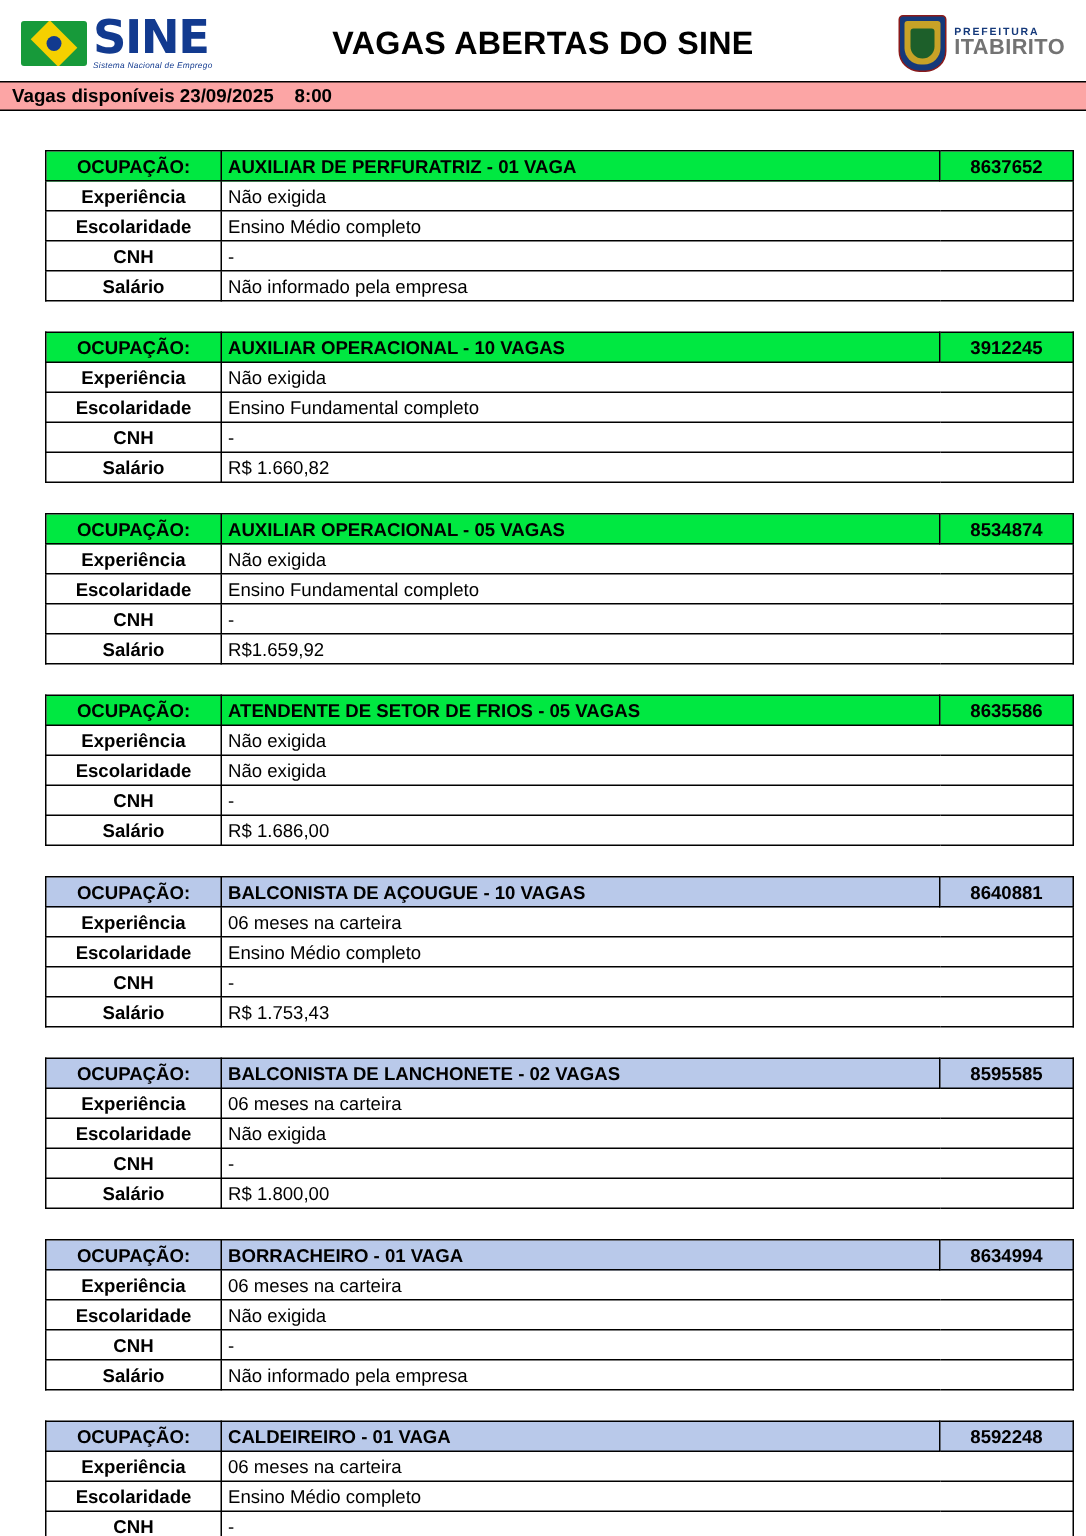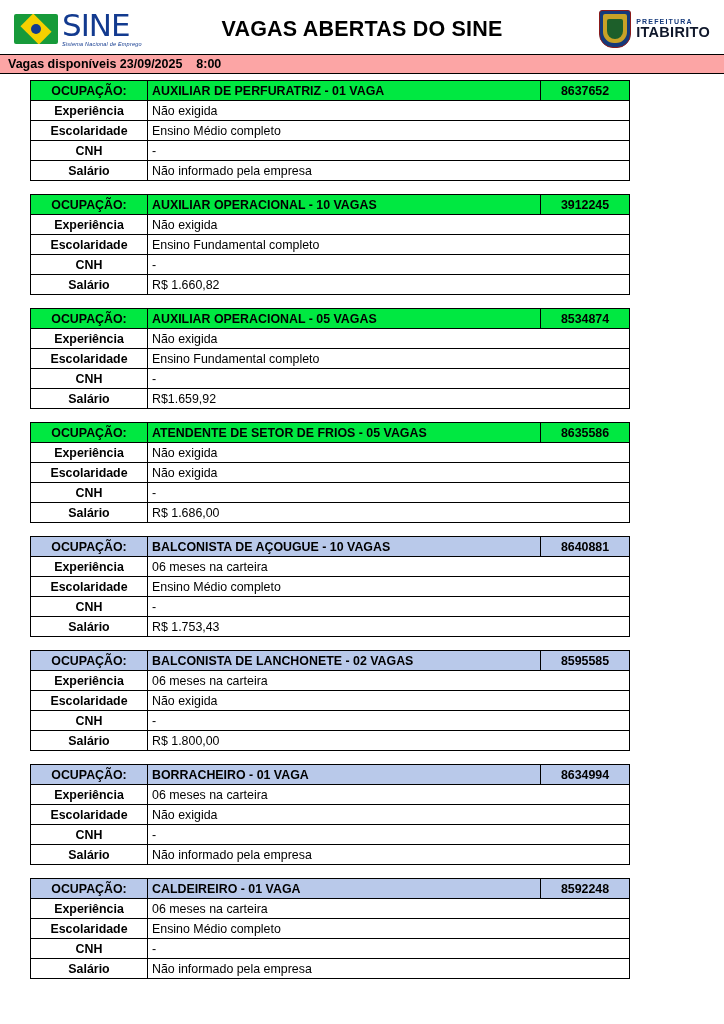--- a/index.html
+++ b/index.html
@@ -66,21 +66,21 @@
     background: #123a8f;
     border-radius: 50%;
   }
   .logo-text-wrap {
     display: flex;
     flex-direction: column;
     line-height: 1;
   }
   .logo-sine-word {
     font-family: "DejaVu Sans", sans-serif;
-    font-weight: normal;
+    font-weight: bold;
     font-size: 31px;
     letter-spacing: -1px;
     color: #123a8f;
   }
   .logo-sine-sub {
     font-size: 5.5px;
     color: #123a8f;
     letter-spacing: .2px;
     margin-top: 1px;
     font-style: italic;
@@ -132,21 +132,21 @@
   }
   .pref-text { line-height: 1.05; }
   .pref-small {
     font-size: 7px;
     color: #15397a;
     letter-spacing: 1.2px;
     font-weight: bold;
   }
   .pref-big {
     font-size: 14.5px;
-    color: #0f172a;
+    color: #737373;
     letter-spacing: .3px;
     font-weight: bold;
   }
 
   
   .date-bar {
     background: #fca5a5;
     border-top: 1px solid #000;
     border-bottom: 1px solid #000;
     font-weight: bold;
@@ -155,23 +155,24 @@
     white-space: pre;
   }
 
   
   .cards {
     padding: 6px 8px 0 30px;
   }
   .card {
     border: 1px solid #000;
     border-collapse: collapse;
-    width: 600px;
+    width: 686px;
     margin-bottom: 13px;
     table-layout: fixed;
+    margin-top: 20px;
   }
   .card td {
     border: 1px solid #000;
     font-size: 12.4px;
     padding: 1px 4px;
     height: 17px;
     vertical-align: middle;
   }
   .lbl {
     width: 108px;

